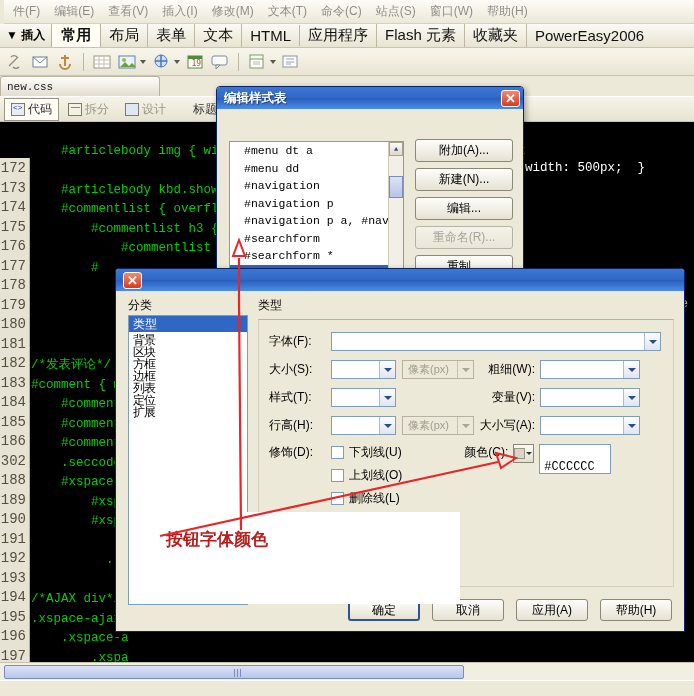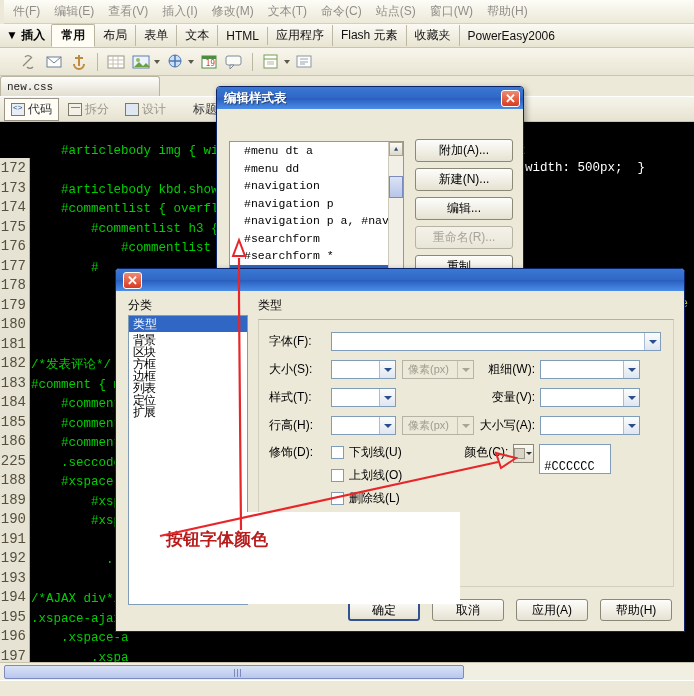--- a/index.html
+++ b/index.html
@@ -29,35 +29,35 @@
 
   .insertbar {
     position:absolute; left:0; top:24px; width:694px; height:24px;
     background:linear-gradient(#fbfaf3,#e8e4d2);
     border-bottom:1px solid #c9c4b0;
     display:flex; align-items:center; padding-left:4px;
     overflow:hidden;
   }
   .insertbar .ins-toggle { font-size:12px; font-weight:bold; color:#000; padding:0 6px 0 2px; white-space:nowrap;}
   .insertbar .cat {
-    font-size:12px; color:#111; padding:2px 8px; white-space:nowrap;
+    font-size:15px; color:#111; padding:2px 8px; white-space:nowrap;
     border-right:1px solid #bdb8a4;
   }
   .insertbar .cat.active {
     background:#fffdf4; font-weight:bold;
     border:1px solid #b9b49f; border-bottom-color:#fffdf4;
     border-radius:2px 2px 0 0; padding:2px 9px;
   }
   .insertbar .cat.last { border-right:none; }
 
   .icontoolbar {
     position:absolute; left:0; top:48px; width:694px; height:28px;
     background:linear-gradient(#f8f6ec,#e9e5d4);
     border-bottom:1px solid #c9c4b0;
-    display:flex; align-items:center; gap:5px; padding-left:19px;
+    display:flex; align-items:center; gap:5px; padding-left:5px;
   }
   .tbicon { width:20px; height:19px; border-radius:2px; position:relative; display:inline-block; }
   .tbsep { width:1px; height:18px; background:#bdb8a4; margin:0 3px; }
   .tbcaret { width:0;height:0;border-left:3px solid transparent;border-right:3px solid transparent;border-top:4px solid #5a5a4a; margin-left:-2px;}
 
   
   .doctab {
     position:absolute; left:0; top:76px; width:160px; height:20px;
     background:linear-gradient(#fdfdfa,#e2ded0);
     border:1px solid #b9b49f; border-bottom:none;
@@ -371,21 +371,21 @@
         <div>177</div>
         <div>178</div>
         <div>179</div>
         <div>180</div>
         <div>181</div>
         <div>182</div>
         <div>183</div>
         <div>184</div>
         <div>185</div>
         <div>186</div>
-        <div>225</div>
+        <div>302</div>
         <div>188</div>
         <div>189</div>
         <div>190</div>
         <div>191</div>
         <div>192</div>
         <div>193</div>
         <div>194</div>
         <div>195</div>
         <div>196</div>
         <div>197</div>

